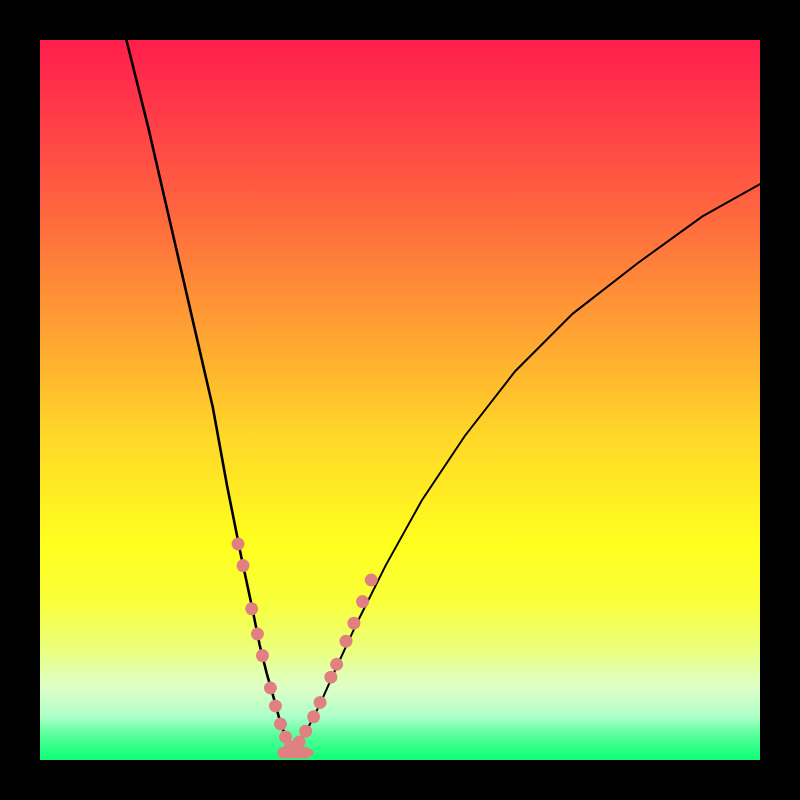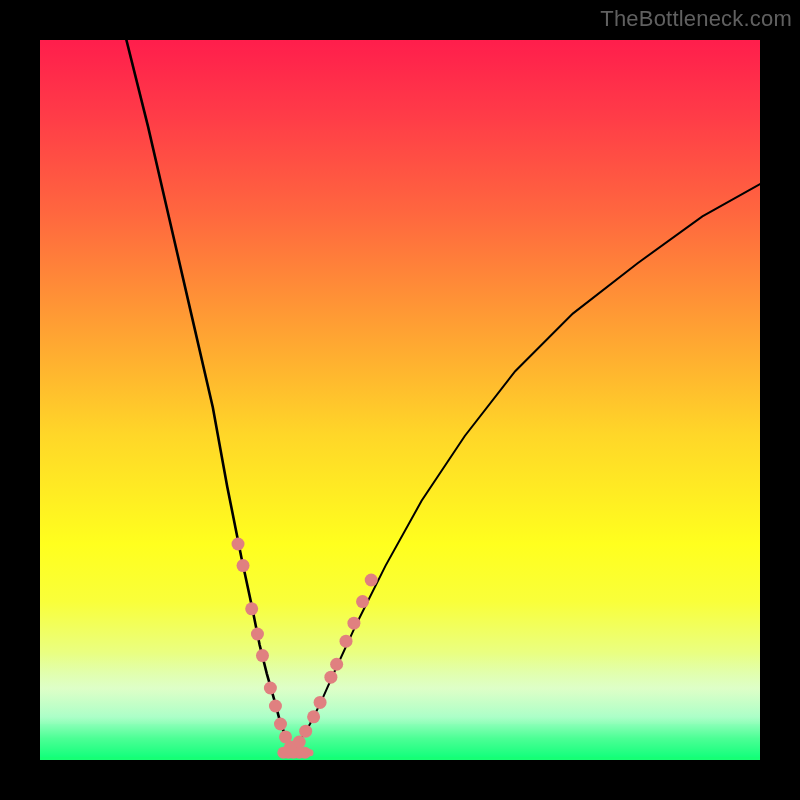--- a/index.html
+++ b/index.html
@@ -115,14 +115,13 @@
           <circle cx="322.56" cy="561.60" r="6.5" fill="#e08080"></circle>
           <circle cx="331.20" cy="540.00" r="6.5" fill="#e08080"></circle>
           <circle cx="243.36" cy="712.80" r="6" fill="#e08080"></circle>
           <circle cx="248.40" cy="712.80" r="6" fill="#e08080"></circle>
           <circle cx="253.44" cy="712.80" r="6" fill="#e08080"></circle>
           <circle cx="259.20" cy="712.80" r="6" fill="#e08080"></circle>
           <circle cx="264.96" cy="712.80" r="6" fill="#e08080"></circle>
         </g>
     </svg>
   </div>
-  <div class="watermark">TheBottleneck.com</div>
 </div>
 
 </body></html>

